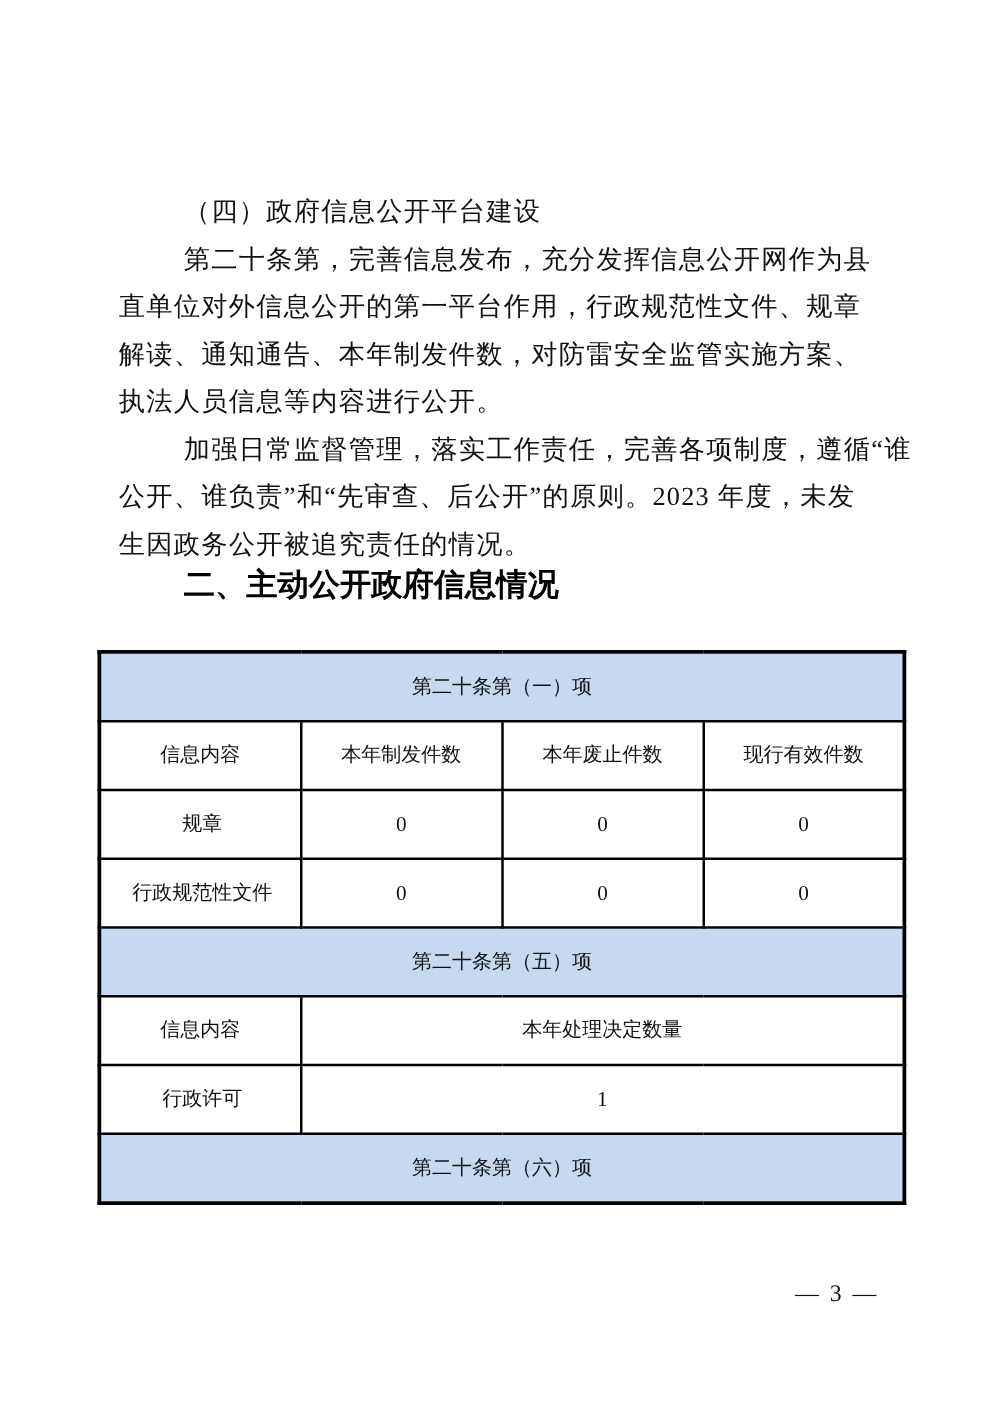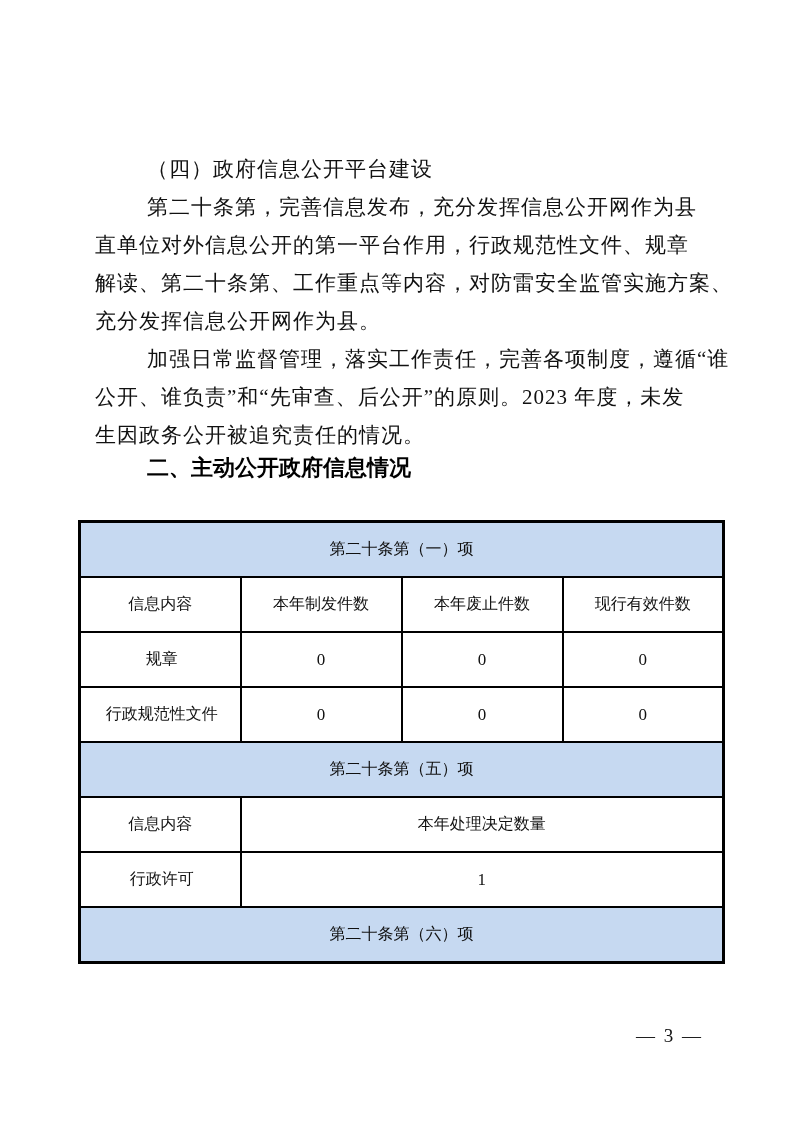--- a/index.html
+++ b/index.html
@@ -31,21 +31,21 @@
     letter-spacing: 1px;
   }
   .line.indent {
     text-indent: 52px;
   }
   .heading2 {
     margin: 0;
     padding-left: 52px;
     font-family: "Liberation Sans", "DejaVu Sans", sans-serif;
     font-weight: bold;
-    font-size: 22px;
+    font-size: 25px;
     line-height: 28px;
     color: #000000;
   }
   
   .info-table {
     position: absolute;
     left: 78px;
     top: 520px;
     width: 647px;
     border-collapse: collapse;
@@ -87,22 +87,22 @@
 </head>
 <body>
 
 <div class="page">
 
   <div class="body-text">
     <div class="line indent">（四）政府信息公开平台建设</div>
 
     <div class="line indent">第二十条第，完善信息发布，充分发挥信息公开网作为县</div>
     <div class="line">直单位对外信息公开的第一平台作用，行政规范性文件、规章</div>
-    <div class="line">解读、第二十条第、工作重点等内容，对防雷安全监管实施方案、</div>
-    <div class="line">充分发挥信息公开网作为县。</div>
+    <div class="line">解读、通知通告、本年制发件数，对防雷安全监管实施方案、</div>
+    <div class="line">执法人员信息等内容进行公开。</div>
 
 
     <div class="line indent">加强日常监督管理，落实工作责任，完善各项制度，遵循“谁</div>
     <div class="line">公开、谁负责”和“先审查、后公开”的原则。2023 年度，未发</div>
     <div class="line">生因政务公开被追究责任的情况。</div>
 
     <h2 class="heading2">二、主动公开政府信息情况</h2>
   </div>
 
   <table class="info-table">

